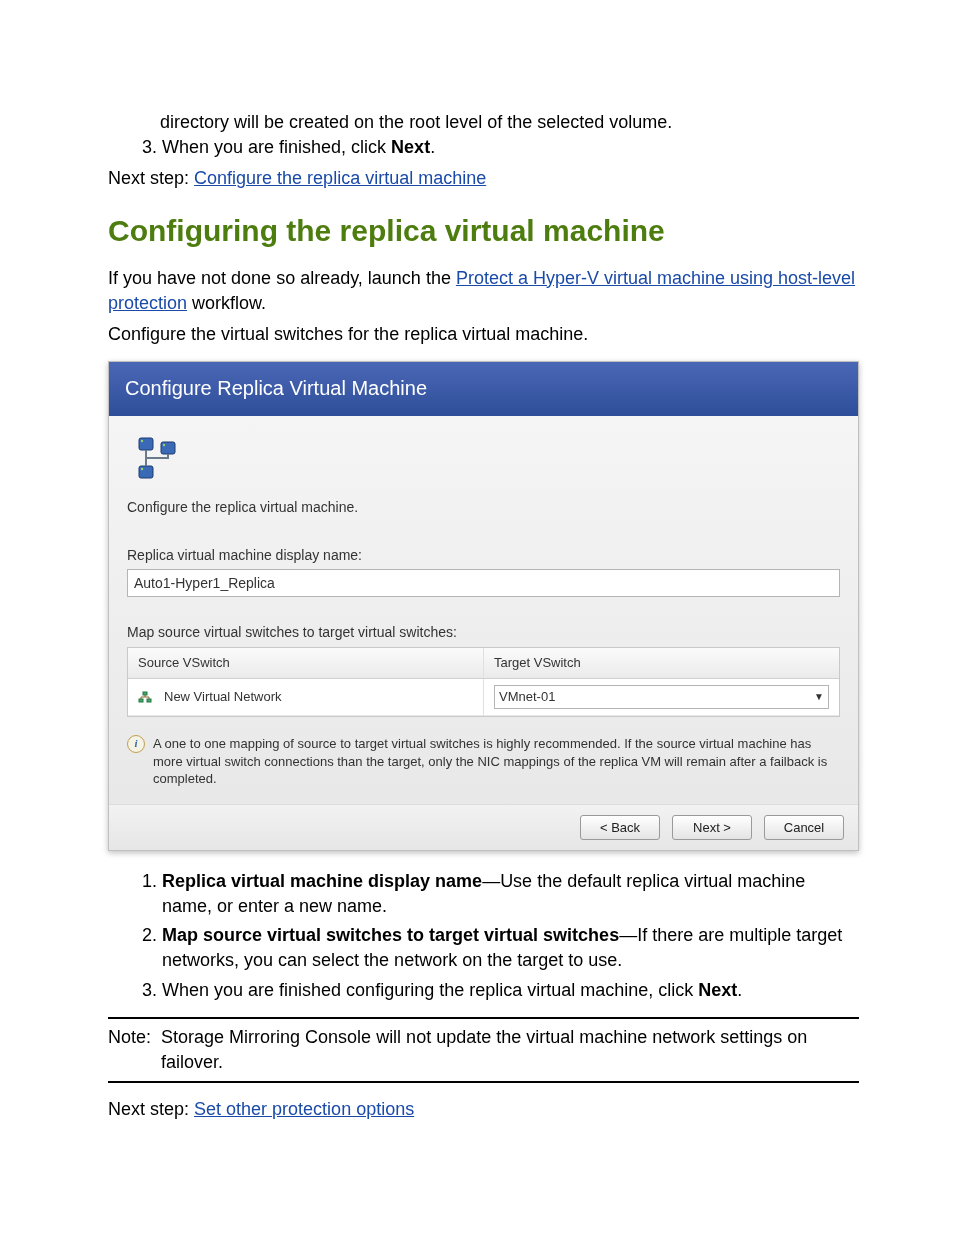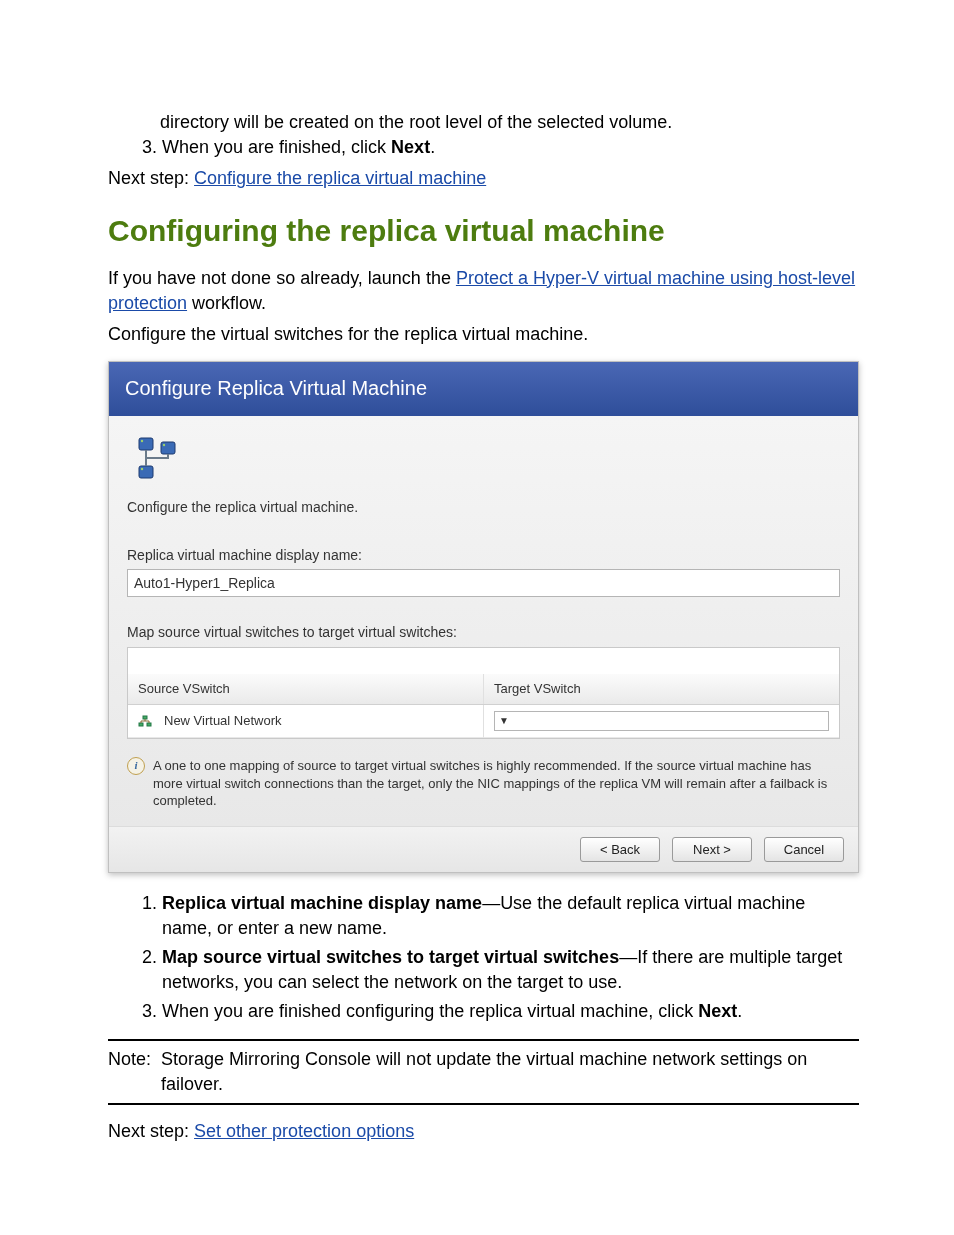--- a/index.html
+++ b/index.html
@@ -78,21 +78,20 @@
     border: 1px solid #c9c9c9;
     background: #fff;
     margin-top: 4px;
   }
   .sw-head, .sw-row {
     display: flex;
   }
   .sw-head {
     background: linear-gradient(#fbfbfb,#eaeaea);
     border-bottom: 1px solid #d0d0d0;
-    margin-top: 26px;
   }
   .sw-cell {
     flex: 1;
     padding: 6px 10px;
     font-size: 13px;
     color: #333;
     border-right: 1px solid #e0e0e0;
   }
   .sw-cell:last-child { border-right: none; }
   .sw-row .sw-cell {
@@ -233,20 +232,21 @@
                   <rect x="1" y="9" width="4" height="3" fill="#4a6" stroke="#274"></rect>
                   <rect x="9" y="9" width="4" height="3" fill="#4a6" stroke="#274"></rect>
                   <rect x="5" y="2" width="4" height="3" fill="#4a6" stroke="#274"></rect>
                   <path d="M7 5 V7 M3 9 V7 H11 V9" stroke="#886633" stroke-width="1" fill="none"></path>
                 </svg>
               </span>
               <span>New Virtual Network</span>
             </div>
             <div class="sw-cell">
               <div class="dd">
+                <span class="dd-text">VMnet-01</span>
                 <span class="dd-arrow">▼</span>
               </div>
             </div>
           </div>
         </div>
 
         <div class="info-block">
           <div class="info-icon">i</div>
           <div>A one to one mapping of source to target virtual switches is highly recommended. If the source virtual machine has more virtual switch connections than the target, only the NIC mappings of the replica VM will remain after a failback is completed.</div>
         </div>

